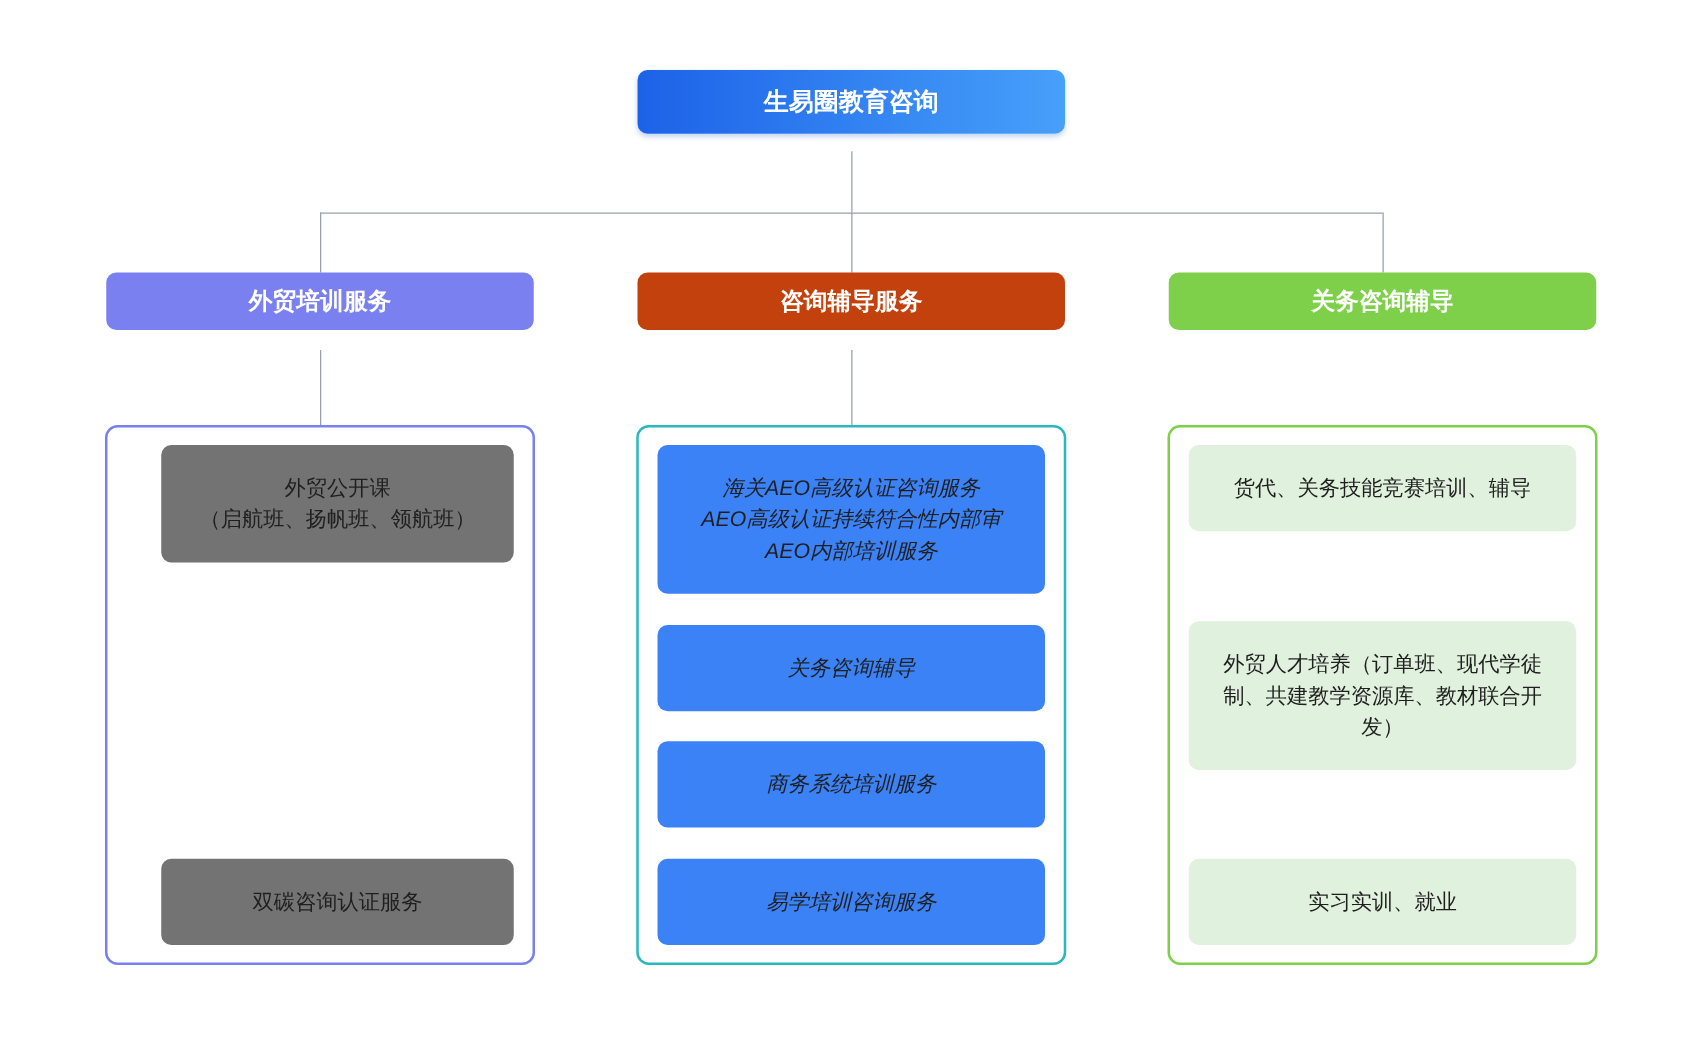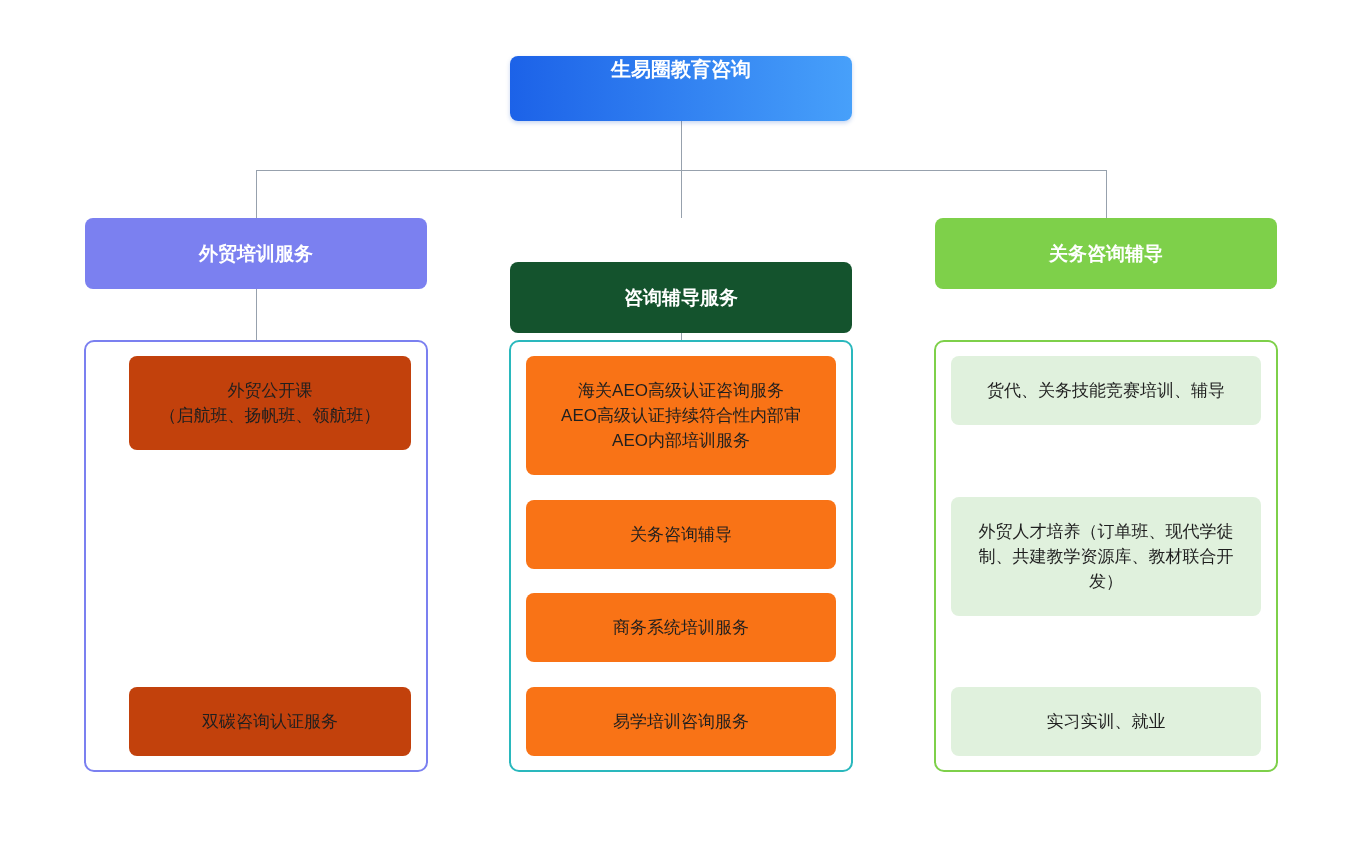--- a/index.html
+++ b/index.html
@@ -12,38 +12,38 @@
     overflow: hidden;
   }
   
   .vline { position: absolute; width: 1px; background: #97a1ad; }
   .hline { position: absolute; height: 1px; background: #97a1ad; }
 
   
   .root-node {
     position: absolute;
     left: 510px; top: 56px;
-    width: 342px; height: 65px;
+    width: 342px; height: 51px;
     border-radius: 8px;
     background: linear-gradient(90deg, #1c62e8 0%, #47a0fa 100%);
-    display: flex; justify-content: center;
+    display: flex; align-items: center; justify-content: center;
     color: #ffffff; font-size: 20px; font-weight: bold;
     box-shadow: 0 2px 4px rgba(30,90,200,0.25);
   }
 
   
   .branch-header {
     position: absolute;
-    top: 218px; width: 342px; height: 71px;
+    top: 218px; width: 342px; height: 46px;
     border-radius: 8px;
     display: flex; align-items: center; justify-content: center;
     color: #ffffff; font-size: 19px; font-weight: bold;
   }
   .branch-header.b0 { left: 85px;  background: #7b80f0; }
-  .branch-header.b1 { left: 510px; background: #14532d; margin-top: 44px; }
+  .branch-header.b1 { left: 510px; background: #c2410c; }
   .branch-header.b2 { left: 935px; background: #7ed04a; }
 
   
   .branch-container {
     position: absolute;
     top: 340px; width: 344px; height: 432px;
     border-radius: 10px;
     background: #ffffff;
     box-sizing: border-box;
     border: 2px solid transparent;
@@ -58,22 +58,22 @@
   .leaf-item {
     border-radius: 8px;
     padding: 22px 14px;
     display: flex; align-items: center; justify-content: center;
     text-align: center;
     color: #1f1f1f;
     font-size: 17px;
     line-height: 25px;
     white-space: pre-line;
   }
-  .b0 .leaf-item { background: #c2410c; margin-left: 28px; }
-  .b1 .leaf-item { background: #f97316; }
+  .b0 .leaf-item { background: #737373; margin-left: 28px; }
+  .b1 .leaf-item { background: #3b82f6; font-style: italic; }
   .b2 .leaf-item { background: #e0f1dd; }
 </style>
 </head>
 <body>
 
 <div class="canvas">
 
   <div class="vline" style="left:681px; top:121px; height:49px;"></div>
   <div class="hline" style="left:256px; top:170px; width:850px;"></div>
   <div class="vline" style="left:256px; top:170px; height:48px;"></div>

